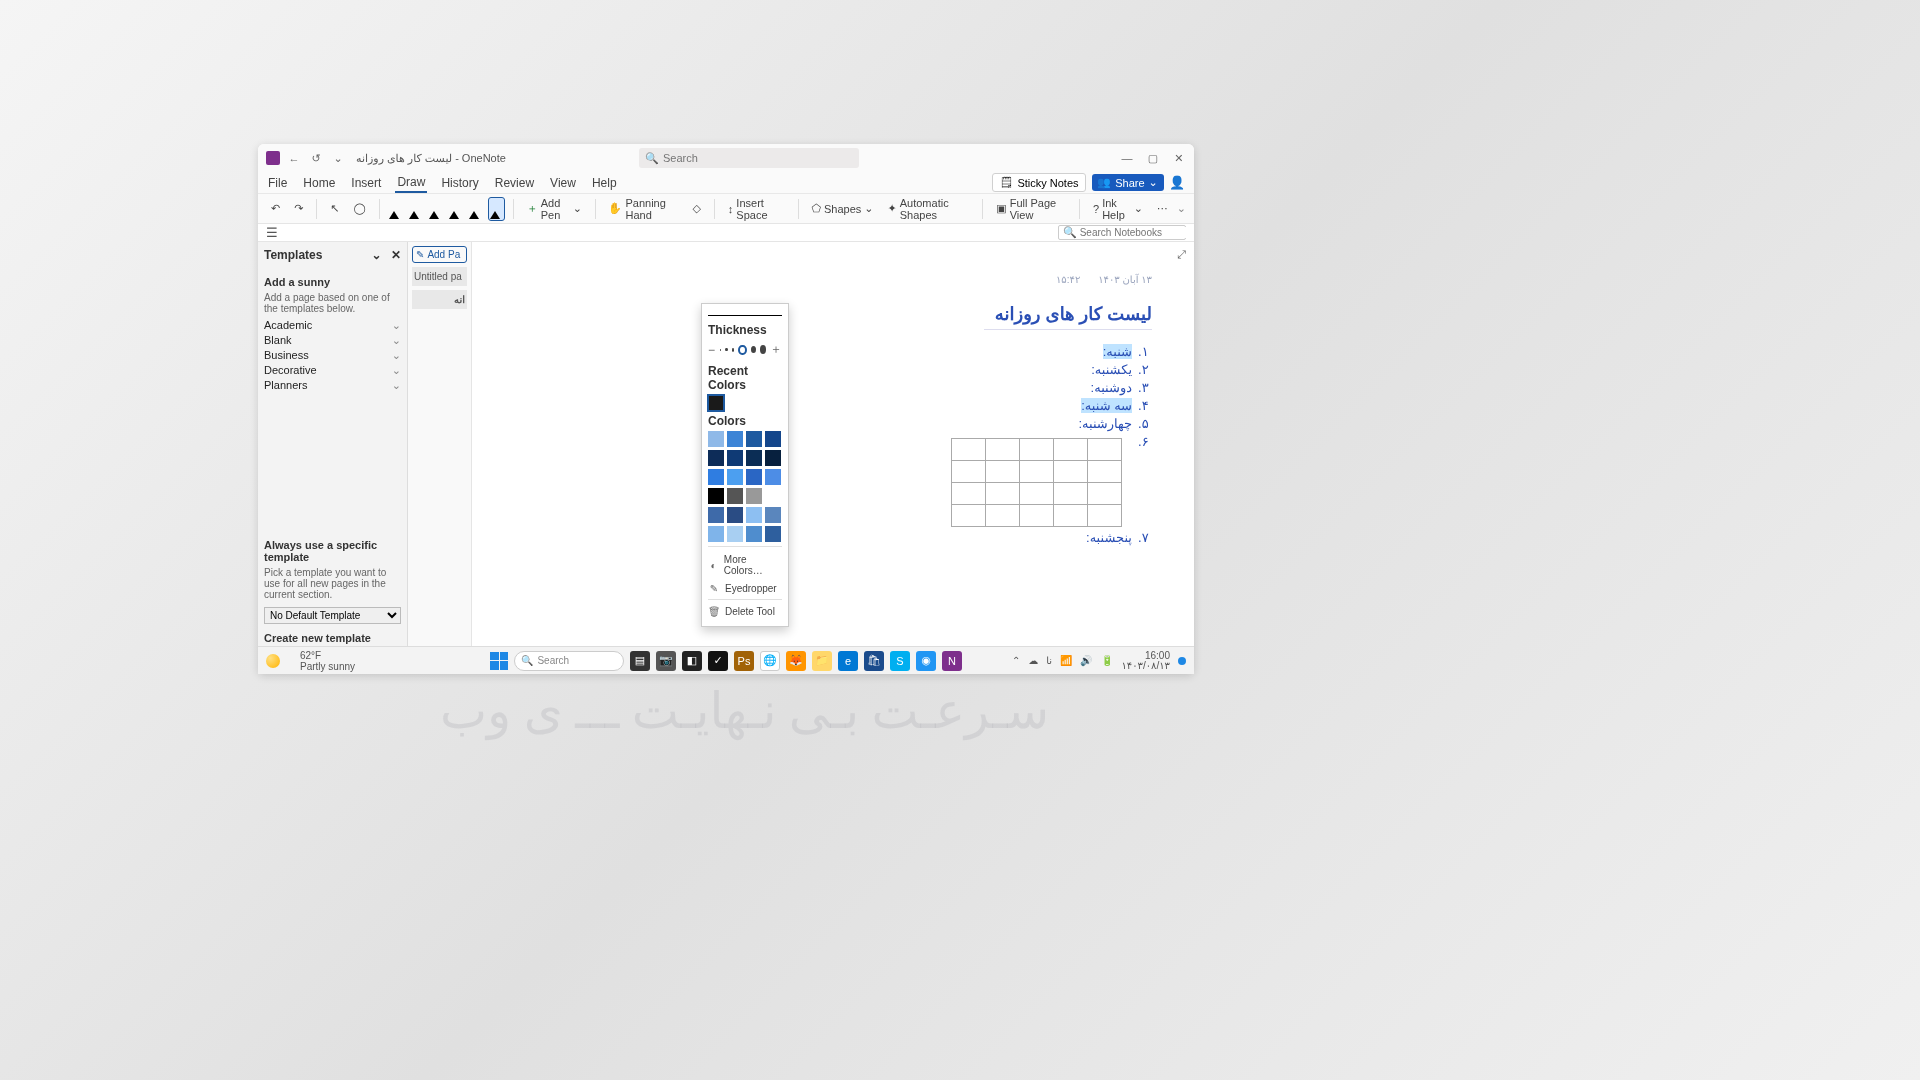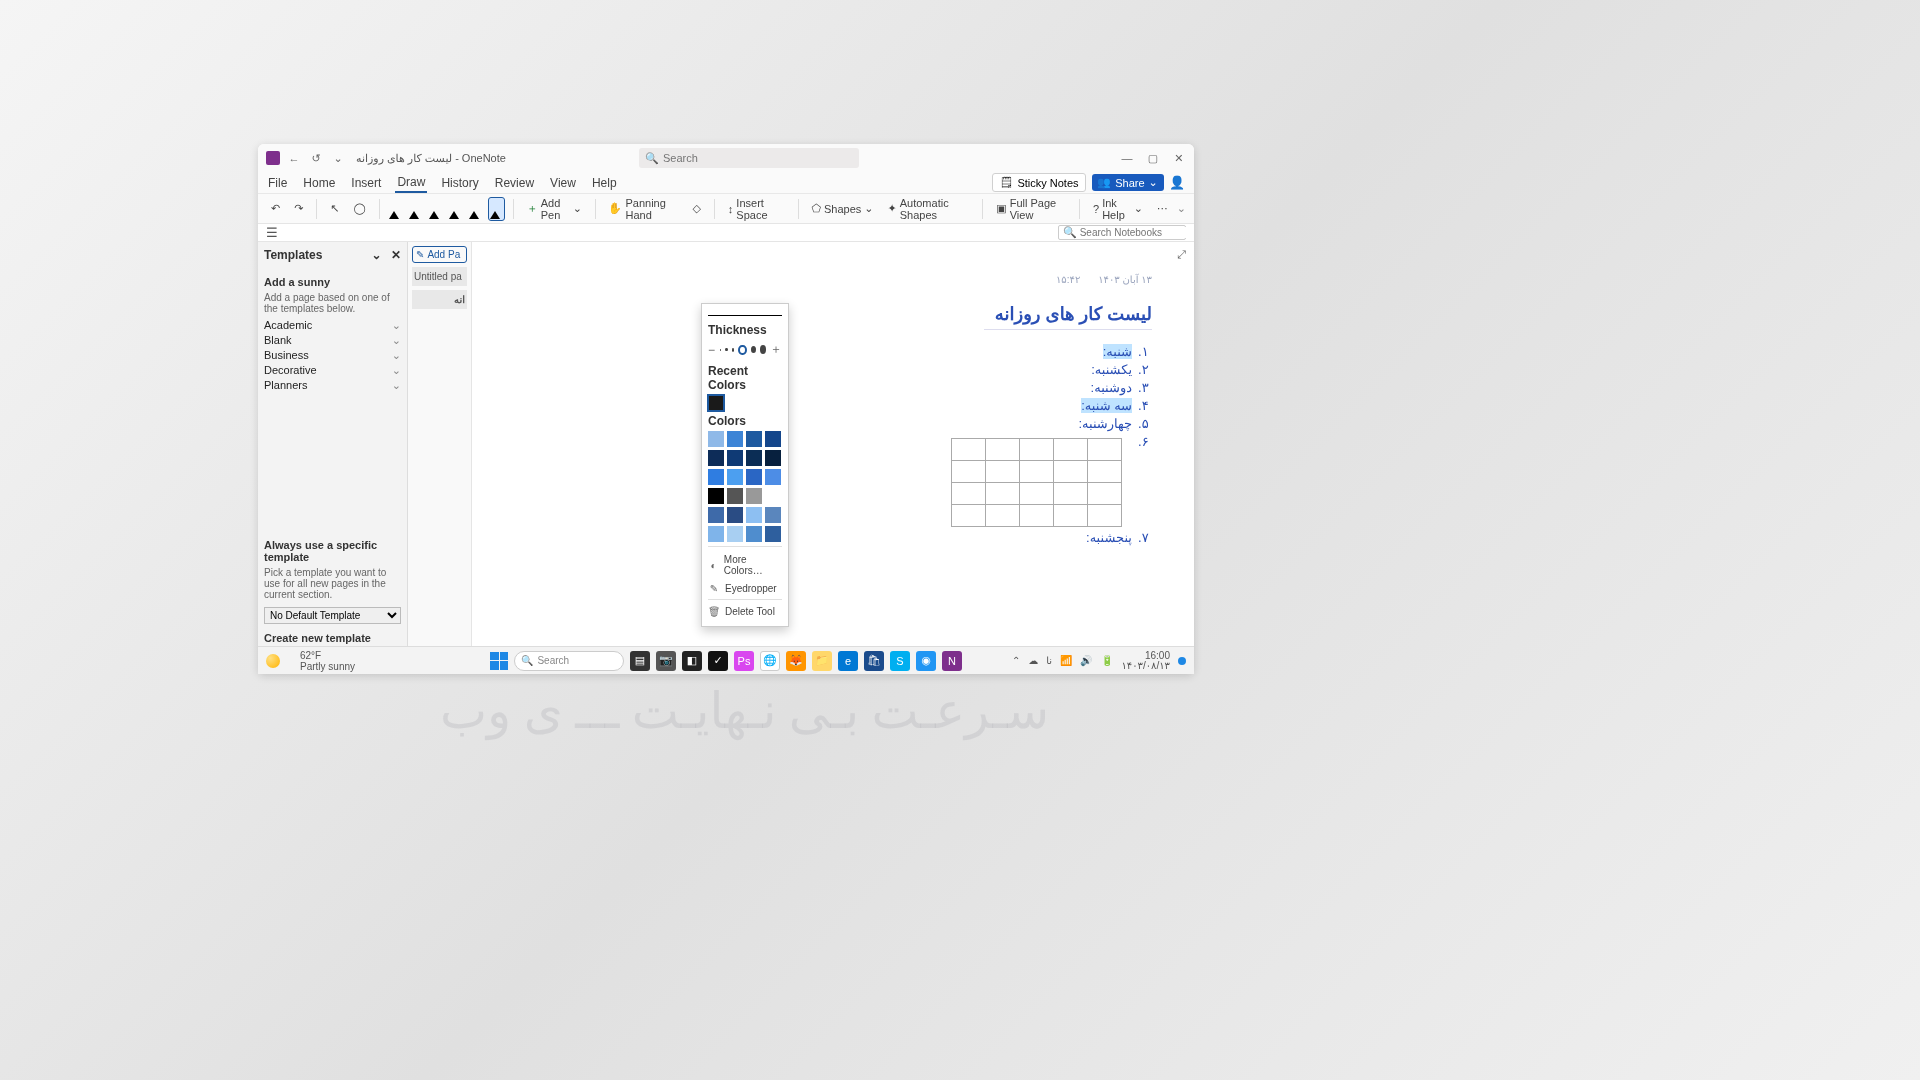--- a/index.html
+++ b/index.html
@@ -429,21 +429,21 @@
         <div></div>
       </div>
     <div class="tsearch">
         <span>🔍</span>
         <span>Search</span>
       </div>
     <div class="tapp" style="background:#333">▤</div>
     <div class="tapp" style="background:#555">📷</div>
     <div class="tapp" style="background:#222">◧</div>
     <div class="tapp" style="background:#111">✓</div>
-    <div class="tapp" style="background:#d946ef">Ps</div>
+    <div class="tapp" style="background:#a16207">Ps</div>
     <div class="tapp" style="background:#fff; border:1px solid #ccc;">🌐</div>
     <div class="tapp" style="background:#ff9500">🦊</div>
     <div class="tapp" style="background:#ffd76a">📁</div>
     <div class="tapp" style="background:#0078d4">e</div>
     <div class="tapp" style="background:#1a4b8c">🛍</div>
     <div class="tapp" style="background:#00aff0">S</div>
     <div class="tapp" style="background:#2196f3">◉</div>
     <div class="tapp" style="background:#7e2f8c">N</div>
   </div>
   <div class="tray">

